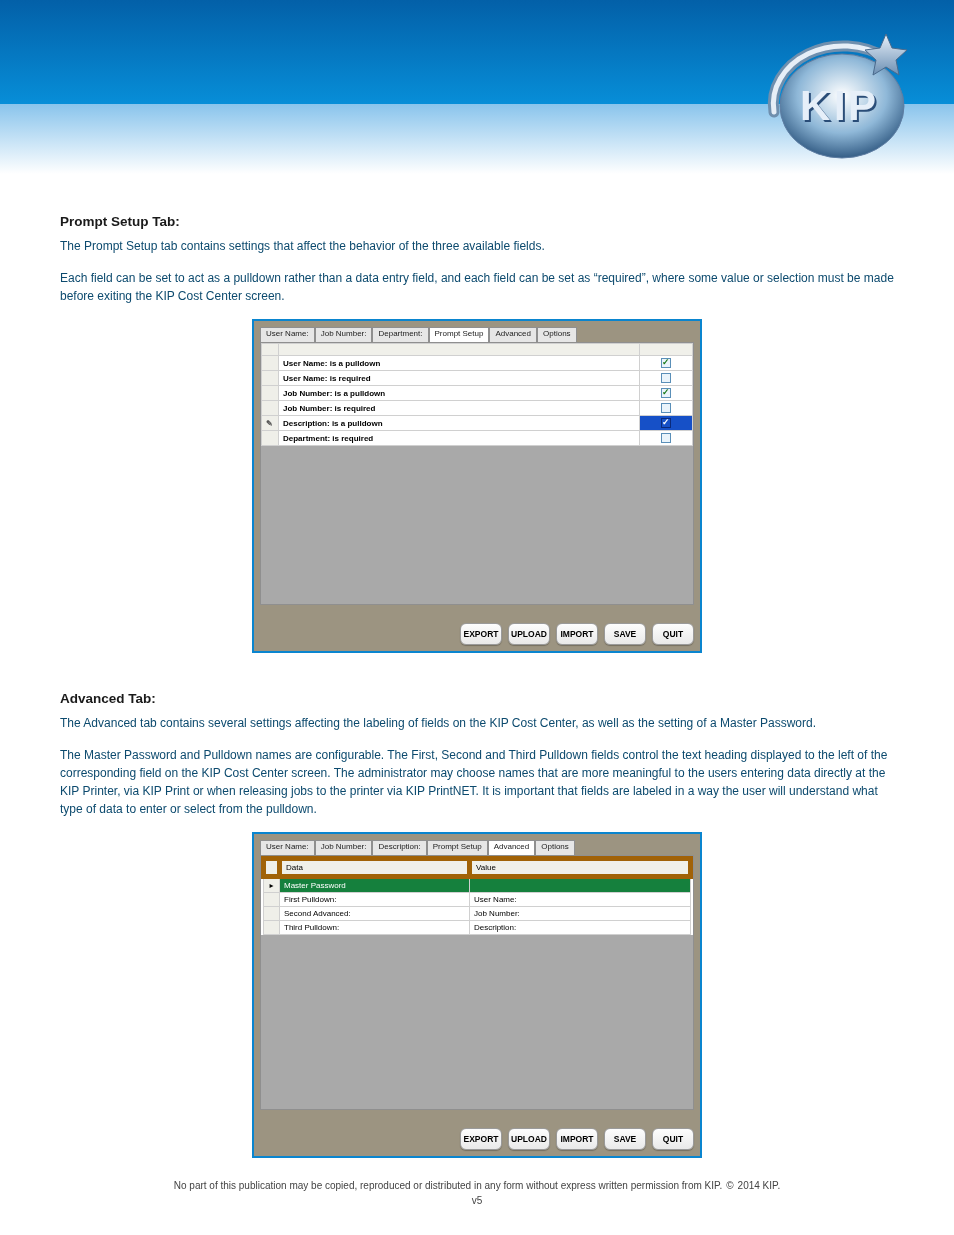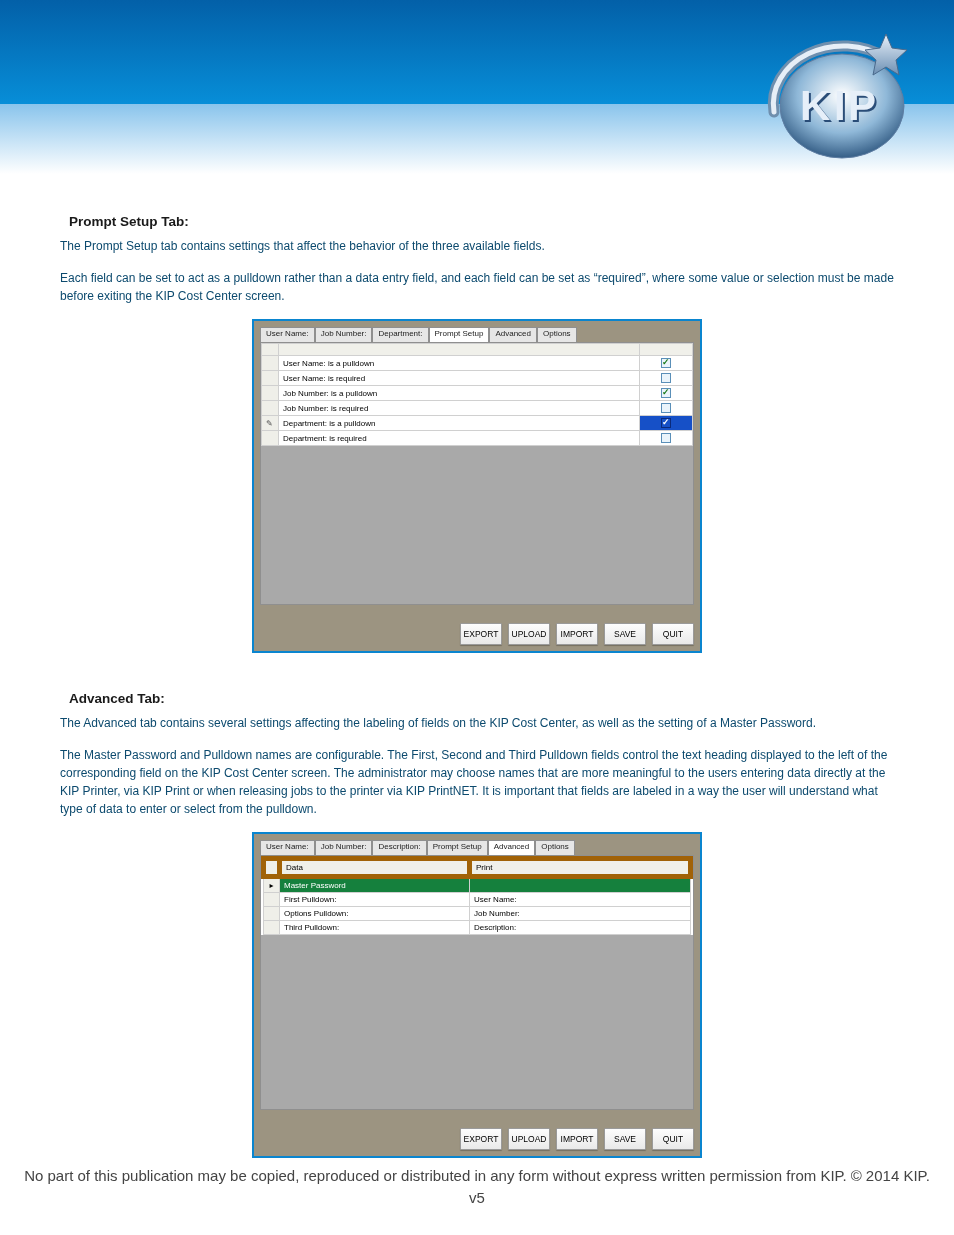--- a/index.html
+++ b/index.html
@@ -7,53 +7,53 @@
   .page { position: relative; width: 954px; height: 1235px; background: #fff; }
   .banner {
     position: relative; width: 100%; height: 174px;
     background: linear-gradient(to bottom,#0a79c8 0%,#1494dd 45%,#1a99e0 50%,#fff 100%);
     overflow: hidden;
   }
   .banner-top { position:absolute; top:0; left:0; right:0; height:60%; background:linear-gradient(to bottom,#0360a8,#078ed8);}
   .banner-bottom{ position:absolute; top:60%; left:0; right:0; bottom:0; background:linear-gradient(to bottom,#89c4ec,#fff);}
   .logo { position:absolute; right:40px; top:20px; width:160px; height:145px; }
   .content { position: relative; padding: 30px 60px 10px 60px; }
-  .section-title { font-size: 13.5px; font-weight: 600; margin: 10px 0 8px 9px; color:#1a1a1a; }
+  .section-title { font-size: 13.5px; font-weight: 600; margin: 10px 0 8px 0; color:#1a1a1a; }
   .section-body { font-size: 12px; color:#0c4a6e; line-height: 1.5; margin-bottom: 14px; }
   .screenshot { display:block; margin: 8px auto 10px auto; border: 2px solid #0a85cf; background:#9c9481; }
   .ss1 { width: 450px; height: 334px; }
   .ss2 { width: 450px; height: 326px; }
   .win { position:relative; width:100%; height:100%; padding:6px; }
   .tabs { display:flex; height:15px; font-size:8px; }
   .tab { border:1px solid #8f8f8f; border-bottom:none; padding:1px 5px; margin-right:0; background:#e6e6e6; color:#222; cursor:default; }
   .tab.active{ background:#fff; position:relative; top:0; }
   .panel { background:#fff; border:1px solid #8f8f8f; height: calc(100% - 55px); overflow:hidden; }
   .grid1 { width:100%; font-size:8px; border-collapse:collapse; }
   .grid1 td { border:1px solid #d0d0d0; padding:2px 4px; background:#fff; }
   .grid1 .chkcell{ width:50px; text-align:center; }
   .grid1 .rowmarker{ width:16px; background:#efefe9; }
   .grid1 thead td{ background:#f0f0ea; height:12px; }
   .grid1 td.label{ width:340px; }
   .chk{ display:inline-block; width:10px; height:10px; border:1px solid #5a8fb8; background:#eaf4fb; vertical-align:middle; position:relative;}
   .chk.on::after{ content:"✓"; position:absolute; left:0; top:-2px; font-size:9px; color:#1a7a1a; font-weight:bold;}
   .chk.hl{ background:#1650c7; border-color:#0b2a7a; }
   .chk.hl.on::after{ color:#fff; }  
   .btnbar { position:absolute; bottom:6px; right:6px; display:flex; gap:6px; }
-  .btn { width:42px; height:22px; font-size:8.5px; background:linear-gradient(#fdfdfd,#e9e9e9); border:1px solid #9a9a9a; border-radius:1px; box-shadow:0 1px 1px rgba(0,0,0,.25); display:flex; align-items:center; justify-content:center; cursor:pointer; }
+  .btn { width:42px; height:22px; font-size:8.5px; background:linear-gradient(#fdfdfd,#e9e9e9); border:1px solid #9a9a9a; border-radius:6px; box-shadow:0 1px 1px rgba(0,0,0,.25); display:flex; align-items:center; justify-content:center; cursor:pointer;font-weight:bold; }
   .grid2 { width:100%; font-size:8px; border-collapse:collapse; }
   .grid2 th { background:#f0f0ea; border:5px solid #a16207; font-weight:normal; padding:2px 4px; text-align:left; }
   .grid2 td { border:1px solid #d0d0d0; padding:2px 4px; background:#fff; }
   .grid2 .selrow td { background:#15803d; color:#fff; }
   .grid2 .rowmarker{ width:16px; background:#efefe9; color:#000; text-align:center;}
   .grid2 .rowmarker.sel{ background:#efefe9; }
-  .footer { position:absolute; bottom:28px; left:0; right:0; font-size:15px; color:#444; text-align:center; line-height:1.3;}
+  .footer { position:absolute; bottom:28px; left:0; right:0; font-size:10px; color:#444; text-align:center; line-height:1.3;}
   .footer .row1{ display:flex; justify-content:center; gap:4px; font-style:normal; align-items:center;}
   .footer .row2{ margin-top:2px; }
   .pencil::before{ content:"✎"; font-size:8px; color:#555; }
-  .gridarea1{ height:100%; display:flex; flex-direction:column; }
+  .gridarea1{ height:100%; display:flex; flex-direction:column;font-weight:bold; }
   .gridarea2{ height:100%; display:flex; flex-direction:column; }
   .gridbody1{ flex:0 0 auto;}
   .gridrest1{ flex:1 1 auto; background:#a9a9a9; }
   .gridbody2{ flex:0 0 auto;}
   .gridrest2{ flex:1 1 auto; background:#a9a9a9; }
 </style>
 </head>
 <body>
 <div class="page">
 
@@ -134,21 +134,21 @@
                       <td class="label">Job Number: is a pulldown</td>
                       <td class="chkcell"><span class="chk on"></span></td>
                     </tr>
                     <tr>
                       <td class="rowmarker"></td>
                       <td class="label">Job Number: is required</td>
                       <td class="chkcell"><span class="chk"></span></td>
                     </tr>
                     <tr>
                       <td class="rowmarker"><span class="pencil"></span></td>
-                      <td class="label">Department: is a pulldown</td>
+                      <td class="label">Description: is a pulldown</td>
                       <td class="chkcell" style="background: rgb(22, 80, 199);"><span class="chk on hl"></span></td>
                     </tr>
                     <tr>
                       <td class="rowmarker"></td>
                       <td class="label">Department: is required</td>
                       <td class="chkcell"><span class="chk"></span></td>
                     </tr>
                   </tbody>
               </table>
             </div>
@@ -182,37 +182,37 @@
             <div class="tab">Options</div>
           </div>
         <div class="panel">
           <div class="gridarea2">
             <div class="gridbody2">
               <table class="grid2" id="grid2">
                 <thead>
                     <tr>
                   <th class="rowmarker"></th>
                   <th style="width:190px">Data</th>
-                  <th>Print</th>
+                  <th>Value</th>
                 </tr>
                   </thead>
                 <tbody>
                     <tr class="selrow">
                       <td class="rowmarker sel" style="color: rgb(0, 0, 0); background: rgb(239, 239, 233);">▸</td>
                       <td>Master Password</td>
                       <td></td>
                     </tr>
                     <tr>
                       <td class="rowmarker" style="color: rgb(0, 0, 0); background: rgb(239, 239, 233);"></td>
                       <td>First Pulldown:</td>
                       <td>User Name:</td>
                     </tr>
                     <tr>
                       <td class="rowmarker" style="color: rgb(0, 0, 0); background: rgb(239, 239, 233);"></td>
-                      <td>Options Pulldown:</td>
+                      <td>Second Advanced:</td>
                       <td>Job Number:</td>
                     </tr>
                     <tr>
                       <td class="rowmarker" style="color: rgb(0, 0, 0); background: rgb(239, 239, 233);"></td>
                       <td>Third Pulldown:</td>
                       <td>Description:</td>
                     </tr>
                   </tbody>
               </table>
             </div>

